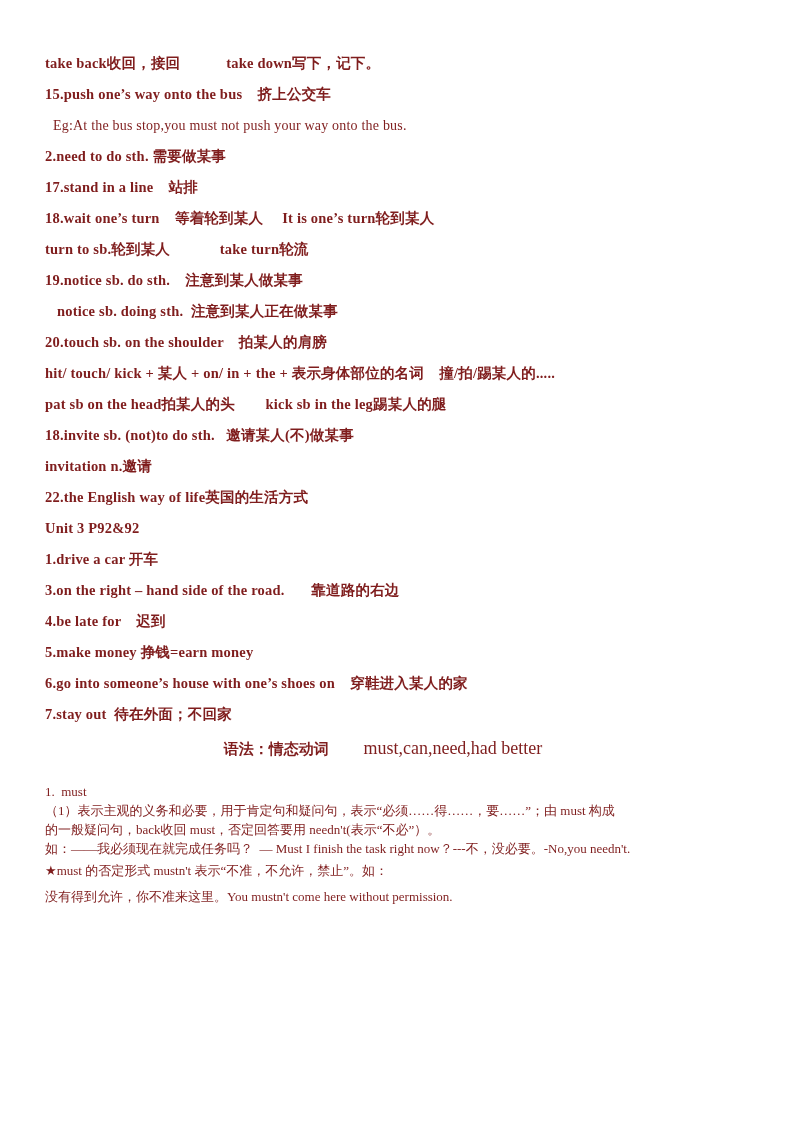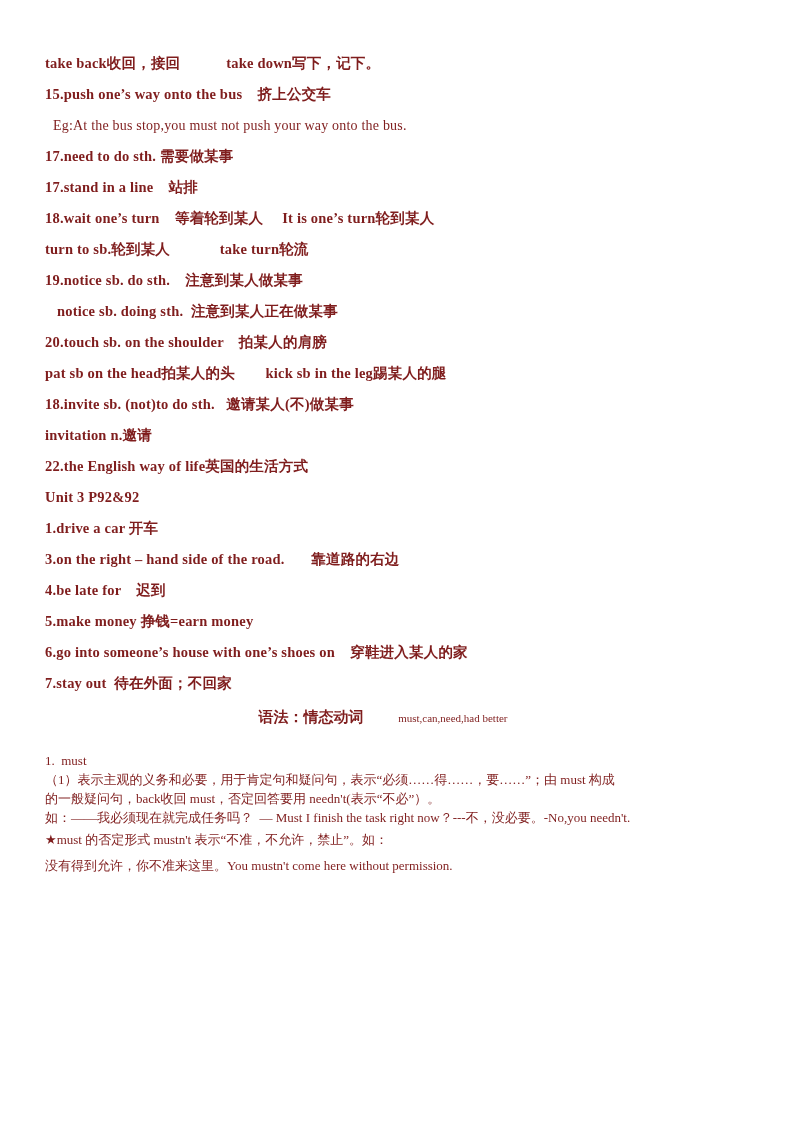--- a/index.html
+++ b/index.html
@@ -50,21 +50,21 @@
     margin-top: 3px;
     text-align: center;
     font-weight: bold;
     font-size: 15px;
     line-height: 30px;
     white-space: pre;
     padding-right: 30px;
   }
   .grammar-title .gt-en {
     font-weight: normal;
-    font-size: 11px;
+    font-size: 18px;
     margin-left: 31px;
   }
 
   
   .gblock {
     margin-top: 18px;
   }
   .gline {
     font-family: "Liberation Serif", "DejaVu Serif", serif;
     font-size: 13px;
@@ -79,27 +79,28 @@
 </head>
 <body>
 
 <div class="page">
   <div class="body-wrap">
 
     <div class="vlist">
       <div class="vline">take back收回，接回            take down写下，记下。</div>
       <div class="vline">15.push one’s way onto the bus    挤上公交车</div>
       <div class="vline plain indent1">Eg:At the bus stop,you must not push your way onto the bus.</div>
-      <div class="vline">17.need to do sth. 需要做某事</div>
+      <div class="vline">2.need to do sth. 需要做某事</div>
       <div class="vline">17.stand in a line    站排</div>
       <div class="vline">18.wait one’s turn    等着轮到某人     It is one’s turn轮到某人</div>
       <div class="vline">turn to sb.轮到某人             take turn轮流</div>
       <div class="vline">19.notice sb. do sth.    注意到某人做某事</div>
       <div class="vline indent2">notice sb. doing sth.  注意到某人正在做某事</div>
       <div class="vline">20.touch sb. on the shoulder    拍某人的肩膀</div>
+      <div class="vline">hit/ touch/ kick + 某人 + on/ in + the + 表示身体部位的名词    撞/拍/踢某人的.....</div>
       <div class="vline">pat sb on the head拍某人的头        kick sb in the leg踢某人的腿</div>
       <div class="vline">18.invite sb. (not)to do sth.   邀请某人(不)做某事</div>
       <div class="vline">invitation n.邀请</div>
       <div class="vline">22.the English way of life英国的生活方式</div>
       <div class="vline">Unit 3 P92&amp;92</div>
       <div class="vline">1.drive a car 开车</div>
       <div class="vline">3.on the right – hand side of the road.       靠道路的右边</div>
       <div class="vline">4.be late for    迟到</div>
       <div class="vline">5.make money 挣钱=earn money</div>
       <div class="vline">6.go into someone’s house with one’s shoes on    穿鞋进入某人的家</div>

